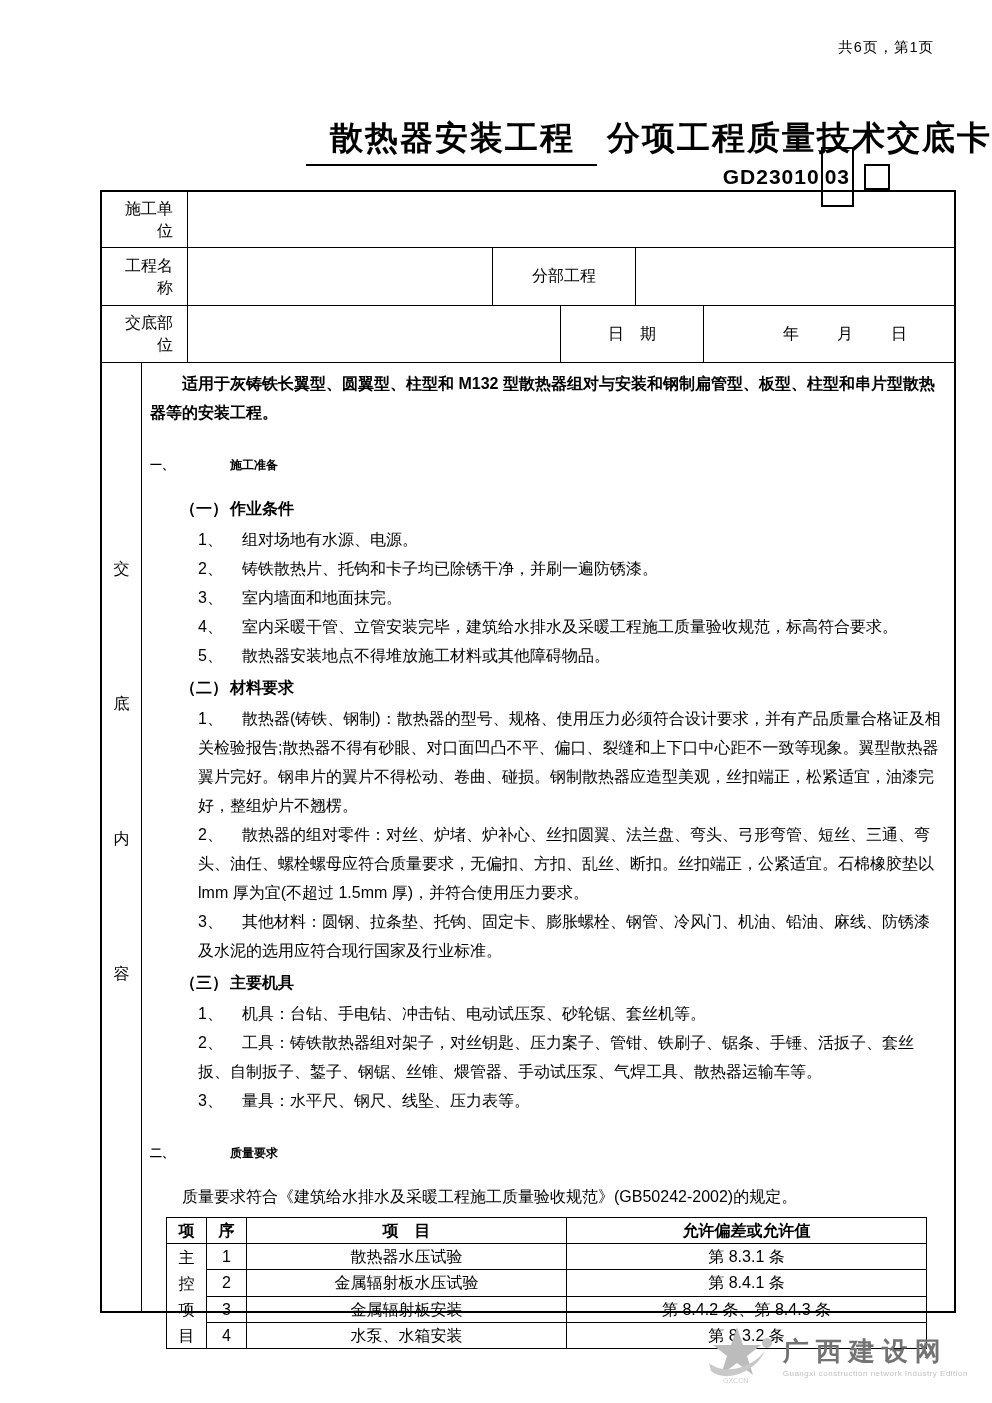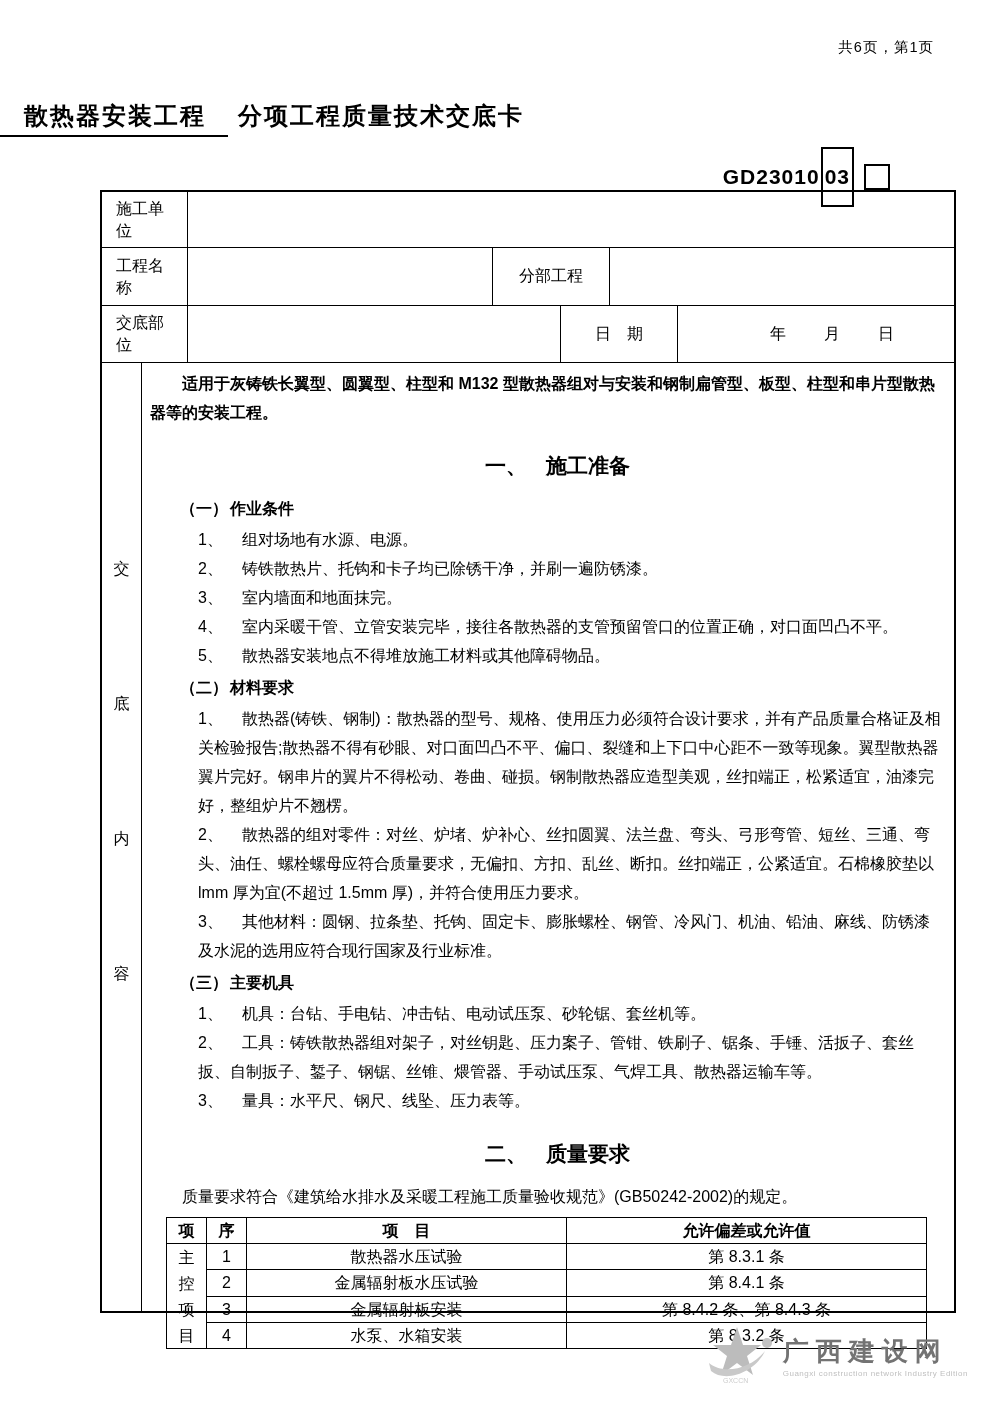--- a/index.html
+++ b/index.html
@@ -11,22 +11,22 @@
     background: #ffffff;
     font-family: "Liberation Sans", "DejaVu Sans", sans-serif;
     color: #000;
     overflow: hidden;
   }
   .page-indicator {
     position: absolute; top: 38px; right: 58px;
     font-size: 14.5px; letter-spacing: 1px;
   }
   .doc-title {
-    position: absolute; top: 100px; left: 0; right: 0;
-    text-align: left; font-size: 24px; font-weight: bold;
+    position: absolute; top: 116px; left: 0; right: 0;
+    text-align: right; font-size: 33px; font-weight: bold;
     letter-spacing: 2px; white-space: nowrap;
   }
   .doc-title .underlined {
     display: inline-block;
     border-bottom: 2.5px solid #000;
     padding: 0 22px 3px 24px;
     margin-right: 10px;
   }
   .doc-code {
     position: absolute; top: 147px; right: 102px;
@@ -46,39 +46,39 @@
     position: absolute; left: 100px; top: 190px;
     width: 856px; height: 1123px;
     border: 2px solid #000;
     display: flex; flex-direction: column;
     font-size: 16px;
   }
   .info-row { display: flex; border-bottom: 1.5px solid #000; }
   .row-1 { height: 56px; }
   .row-2 { height: 58px; }
   .row-3 { height: 57px; gap: 34px; }
-  .cell { display: flex; align-items: center; justify-content: center; text-align: left; }
+  .cell { display: flex; align-items: center; justify-content: center; text-align: right; }
   .label-cell {
     width: 86px; border-right: 1.5px solid #000;
     padding: 0 14px; line-height: 22px; flex-shrink: 0;
   }
   .value-wide { flex: 1; }
   .value-mid { width: 304px; flex-shrink: 0; }
-  .sub-label { width: 118px; border-left: 1.5px solid #000; border-right: 1.5px solid #000; flex-shrink: 0; }
+  .sub-label { width: 144px; border-left: 1.5px solid #000; border-right: 1.5px solid #000; flex-shrink: 0; }
   .value-right { flex: 1; letter-spacing: 2px; }
   
   .content-row { flex: 1; display: flex; min-height: 0; }
   .side-cell {
     width: 40px; border-right: 1.5px solid #000; flex-shrink: 0;
     display: flex; flex-direction: column; align-items: center;
     padding-top: 196px; row-gap: 114px; font-size: 16px;
   }
   .body-cell { flex: 1; padding: 6px 8px 0 8px; font-size: 16px; line-height: 29px; }
   .intro-para { text-indent: 2em; font-weight: bold; }
-  .h1 { font-size: 21px; font-weight: bold; margin: 24px 0 14px 0; line-height: 29px; text-align: center; }
+  .h1 { font-size: 12px; font-weight: bold; margin: 24px 0 14px 0; line-height: 29px; }
   .h1 .h1-num { display: inline-block; width: 80px; }
   .h2 { font-weight: bold; margin: 3px 0 2px 30px; line-height: 29px; }
   .h2 .h2-num { display: inline-block; width: 50px; }
   .item { margin-left: 48px; padding-right: 4px; line-height: 29px; }
   .item .item-num { display: inline-block; width: 44px; }
   .q-intro { text-indent: 2em; margin-bottom: 6px; }
   
   table.quality {
     border-collapse: collapse; margin-left: 16px;
     width: 760px; table-layout: fixed;
@@ -157,21 +157,21 @@
           <span class="h1-num">一、</span><span>施工准备</span>
         </div>
 
         <div class="h2">
           <span class="h2-num">（一）</span><span>作业条件</span>
         </div>
 
         <p class="item"><span class="item-num">1、</span><span>组对场地有水源、电源。</span></p>
         <p class="item"><span class="item-num">2、</span><span>铸铁散热片、托钩和卡子均已除锈干净，并刷一遍防锈漆。</span></p>
         <p class="item"><span class="item-num">3、</span><span>室内墙面和地面抹完。</span></p>
-        <p class="item"><span class="item-num">4、</span><span>室内采暖干管、立管安装完毕，接往各散热器的支管预留管口的位置正确，对口面凹凸不平。</span></p>
+        <p class="item"><span class="item-num">4、</span><span>室内采暖干管、立管安装完毕，建筑给水排水及采暖工程施工质量验收规范，标高符合要求。</span></p>
         <p class="item"><span class="item-num">5、</span><span>散热器安装地点不得堆放施工材料或其他障碍物品。</span></p>
 
         <div class="h2">
           <span class="h2-num">（二）</span><span>材料要求</span>
         </div>
 
         <p class="item"><span class="item-num">1、</span><span>散热器(铸铁、钢制)：散热器的型号、规格、使用压力必须符合设计要求，并有产品质量合格证及相关检验报告;散热器不得有砂眼、对口面凹凸不平、偏口、裂缝和上下口中心距不一致等现象。翼型散热器翼片完好。钢串片的翼片不得松动、卷曲、碰损。钢制散热器应造型美观，丝扣端正，松紧适宜，油漆完好，整组炉片不翘楞。</span></p>
         <p class="item"><span class="item-num">2、</span><span>散热器的组对零件：对丝、炉堵、炉补心、丝扣圆翼、法兰盘、弯头、弓形弯管、短丝、三通、弯头、油任、螺栓螺母应符合质量要求，无偏扣、方扣、乱丝、断扣。丝扣端正，公紧适宜。石棉橡胶垫以 lmm 厚为宜(不超过 1.5mm 厚)，并符合使用压力要求。</span></p>
         <p class="item"><span class="item-num">3、</span><span>其他材料：圆钢、拉条垫、托钩、固定卡、膨胀螺栓、钢管、冷风门、机油、铅油、麻线、防锈漆及水泥的选用应符合现行国家及行业标准。</span></p>
 

